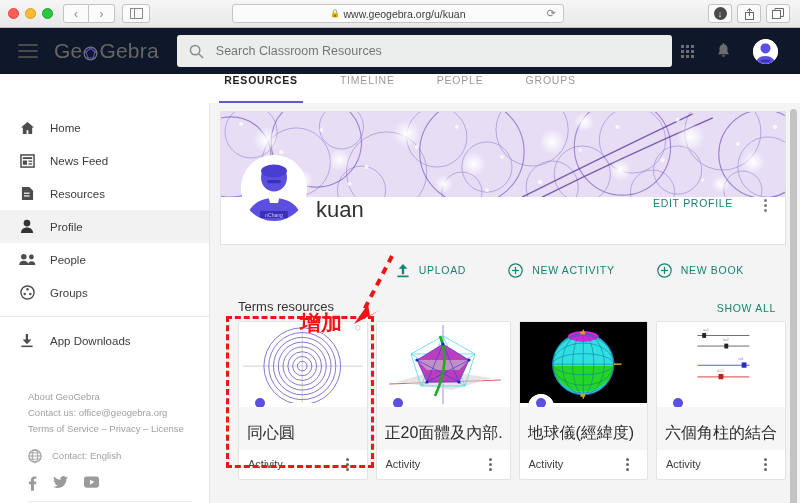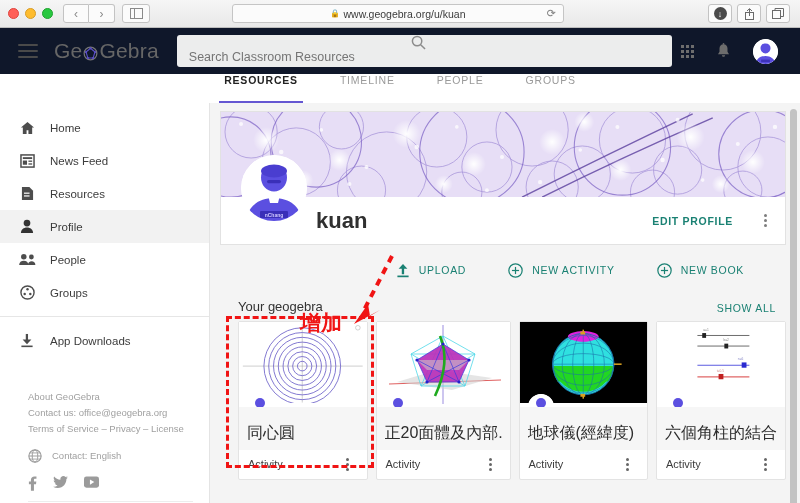--- a/index.html
+++ b/index.html
@@ -60,21 +60,21 @@
     padding: 0 12px; position: relative;
   }
   .hamburger { width: 20px; margin-left: 6px; margin-right: 16px; cursor: pointer; }
   .hamburger span { display: block; height: 2px; background: #4a4a4a; margin: 4px 0; border-radius: 1px; }
 
   .gg-logo { font-size: 21px; color: #666; letter-spacing: .2px; display: flex; align-items: center; }
   .gg-logo .o-icon { display: inline-block; width: 15px; height: 15px; margin: 0 1px; position: relative; top: 2px; }
 
   .search-box {
     margin-left: 18px; width: 495px; height: 32px; background: #eceded;
-    border-radius: 3px; display: flex; align-items: center; padding: 0 12px; flex-direction: column;
+    border-radius: 3px; display: flex; align-items: center; padding: 8px 12px;
   }
   .search-ico { width: 15px; height: 15px; margin-right: 12px; flex: none; }
   .search-input {
     border: none; background: transparent; outline: none;
     font-family: inherit; font-size: 12.5px; color: #8b8b8b; width: 100%;
   }
   .hdr-right { position: absolute; right: 22px; display: flex; align-items: center; gap: 22px; }
   .grid-ico { display: grid; grid-template-columns: repeat(3,3px); gap: 2px; }
   .grid-ico i { width: 3px; height: 3px; background: #6d6d6d; display: block; }
   .avatar-sm { width: 25px; height: 25px; border-radius: 50%; overflow: hidden; background: #fff; }
@@ -114,21 +114,21 @@
   .social-row { display: flex; gap: 16px; margin-top: 12px; padding-bottom: 10px;
     border-bottom: 1px solid #ededed; color: #9b9b9b; }
   .copyright { font-size: 9.5px; color: #a7a7a7; padding: 9px 16px; }
 
   
   .content { flex: 1; padding: 8px 14px 0 10px; overflow: hidden; position: relative; }
 
   .profile-card { background: #fff; border: 1px solid #e2e2e2; }
   .banner { height: 85px; position: relative; overflow: hidden;
     background: #f3effb; }
-  .profile-strip { height: 47px; display: flex; align-items: center; padding-left: 95px; position: relative; font-weight: bold; }
+  .profile-strip { height: 47px; display: flex; padding-left: 95px; position: relative; }
   .avatar-lg {
     position: absolute; left: 20px; top: -42px; width: 66px; height: 66px;
     border-radius: 50%; background: #fff; overflow: hidden;
   }
   .uname { font-size: 22px; color: #303030; }
   .edit-profile {
     position: absolute; right: 52px; font-size: 10.5px; letter-spacing: .7px;
     color: #1a8173; cursor: pointer;
   }
   .kebab { position: absolute; right: 18px; cursor: pointer; }
@@ -517,21 +517,21 @@
         <svg width="15" height="15" viewBox="0 0 16 16">
           <circle cx="8" cy="8" r="7.1" fill="none" stroke="#1a8173" stroke-width="1.3"></circle>
           <line x1="8" y1="4.2" x2="8" y2="11.8" stroke="#1a8173" stroke-width="1.3"></line>
           <line x1="4.2" y1="8" x2="11.8" y2="8" stroke="#1a8173" stroke-width="1.3"></line>
         </svg>
         <span>NEW BOOK</span>
       </div>
     </div>
 
     <div class="res-head">
-      <div class="res-title">Your geogebra</div>
+      <div class="res-title">Terms resources</div>
       <div class="show-all">SHOW ALL</div>
     </div>
 
     <div class="cards">
 
       <div class="card">
         <div class="thumb">
           <svg viewBox="0 0 133 85">
             <rect width="133" height="85" fill="#fff"></rect>
             <line x1="4" y1="46" x2="129" y2="46" stroke="#9a9a9a" stroke-width="0.5"></line>

